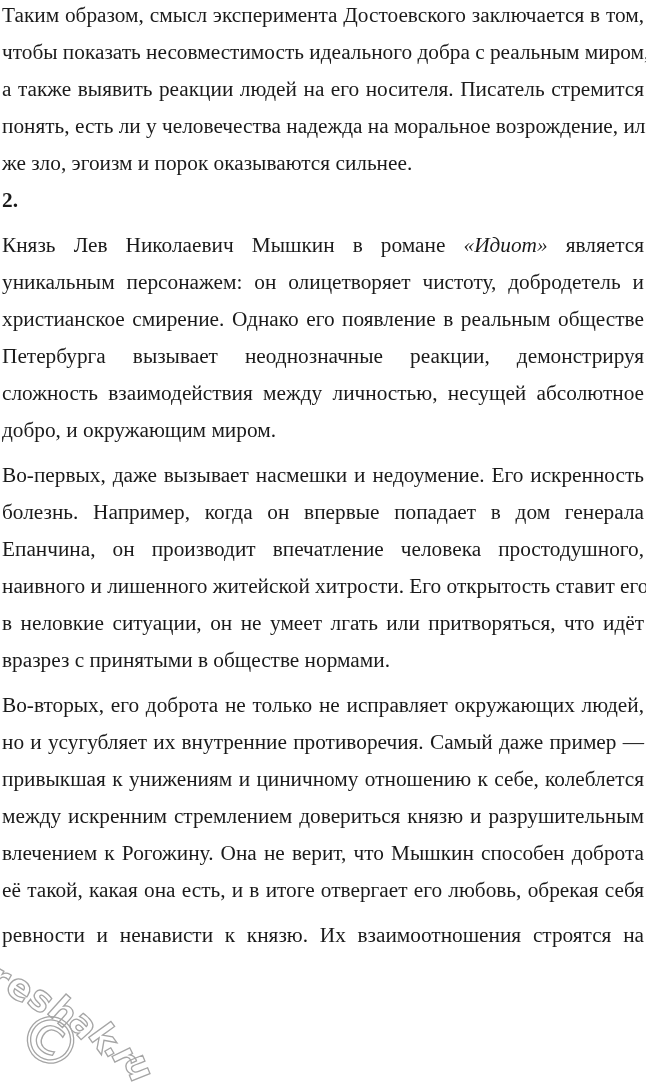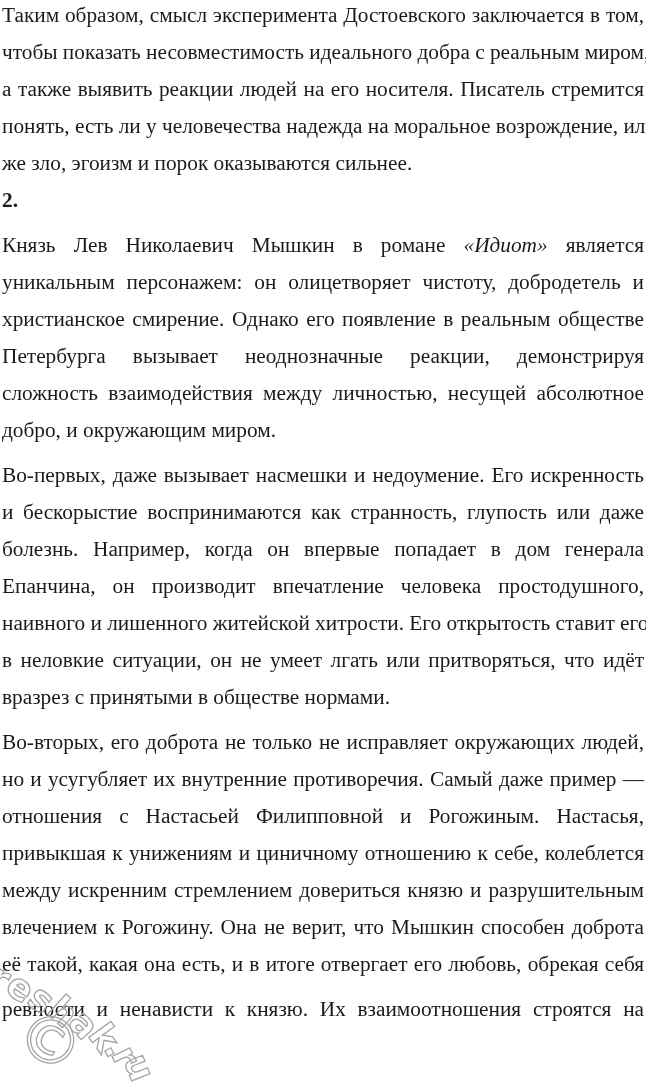--- a/index.html
+++ b/index.html
@@ -100,32 +100,30 @@
     <div class="line"><span>Князь Лев Николаевич Мышкин в романе</span> <span class="book-title">«Идиот»</span> <span>является</span></div>
     <div class="line">уникальным персонажем: он олицетворяет чистоту, добродетель и</div>
     <div class="line">христианское смирение. Однако его появление в реальным обществе</div>
     <div class="line">Петербурга вызывает неоднозначные реакции, демонстрируя</div>
     <div class="line">сложность взаимодействия между личностью, несущей абсолютное</div>
     <div class="line last">добро, и окружающим миром.</div>
   </div>
 
   <div class="para">
     <div class="line">Во-первых, даже вызывает насмешки и недоумение. Его искренность</div>
-    <div class="line">и бескорыстие воспринимаются как странность, глупость или даже</div>
     <div class="line">болезнь. Например, когда он впервые попадает в дом генерала</div>
     <div class="line">Епанчина, он производит впечатление человека простодушного,</div>
     <div class="line">наивного и лишенного житейской хитрости. Его открытость ставит его</div>
     <div class="line">в неловкие ситуации, он не умеет лгать или притворяться, что идёт</div>
     <div class="line last">вразрез с принятыми в обществе нормами.</div>
   </div>
 
   <div class="para">
     <div class="line">Во-вторых, его доброта не только не исправляет окружающих людей,</div>
     <div class="line">но и усугубляет их внутренние противоречия. Самый даже пример —</div>
-    <div class="line">отношения с Настасьей Филипповной и Рогожиным. Настасья,</div>
     <div class="line">привыкшая к унижениям и циничному отношению к себе, колеблется</div>
     <div class="line">между искренним стремлением довериться князю и разрушительным</div>
     <div class="line">влечением к Рогожину. Она не верит, что Мышкин способен доброта</div>
     <div class="line">её такой, какая она есть, и в итоге отвергает его любовь, обрекая себя</div>
   </div>
 
   <div class="para">
     <div class="line">ревности и ненависти к князю. Их взаимоотношения строятся на</div>
   </div>
 

